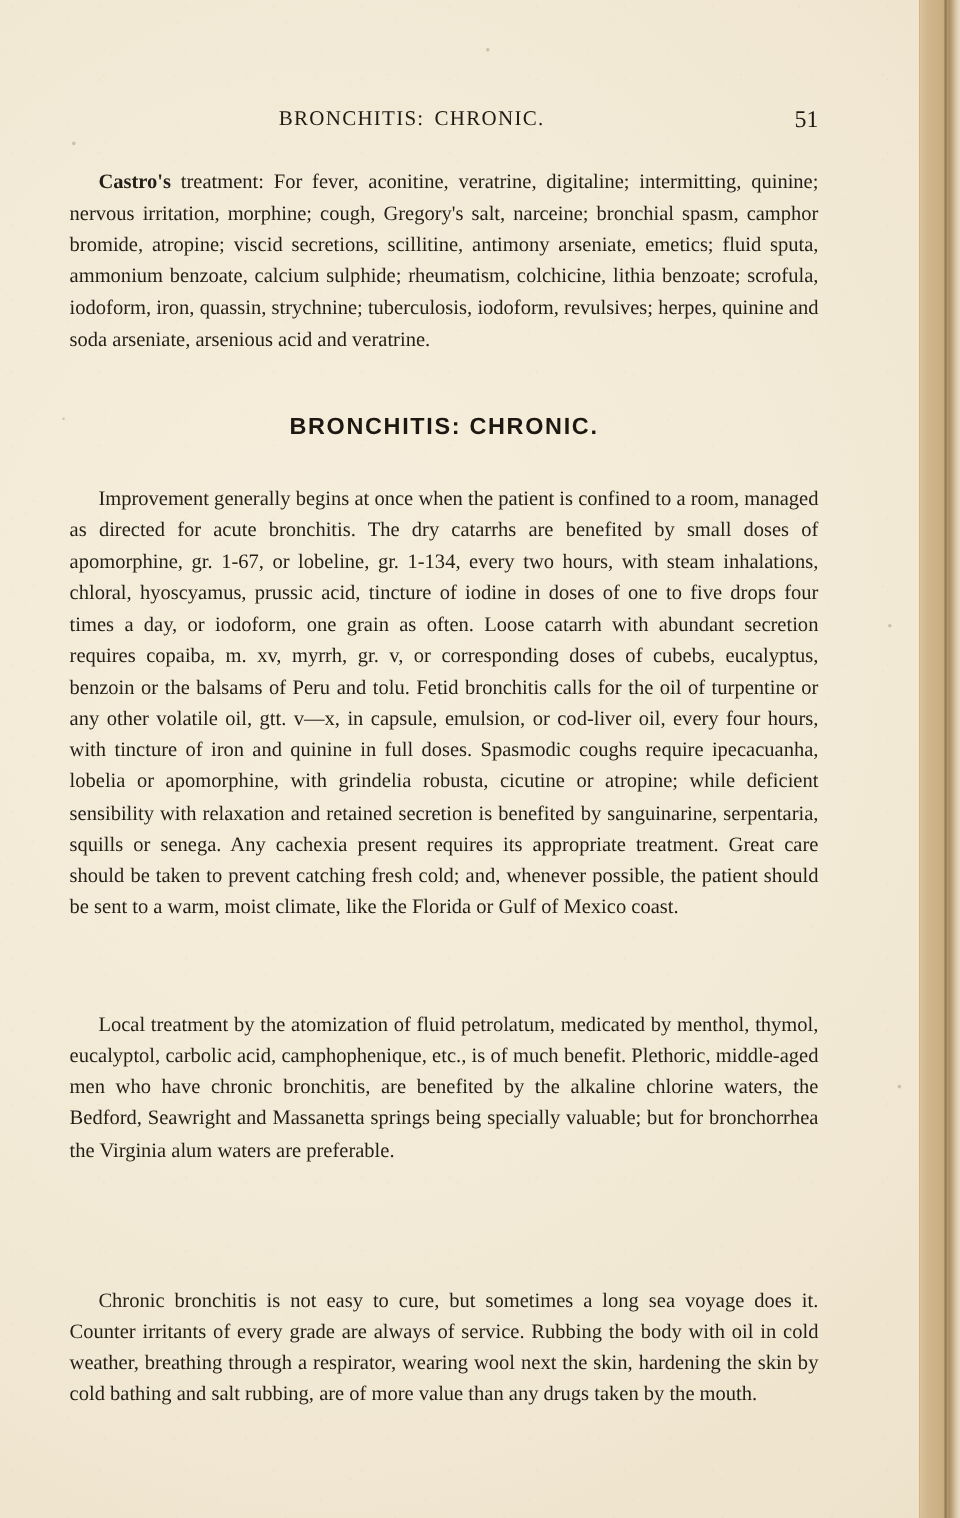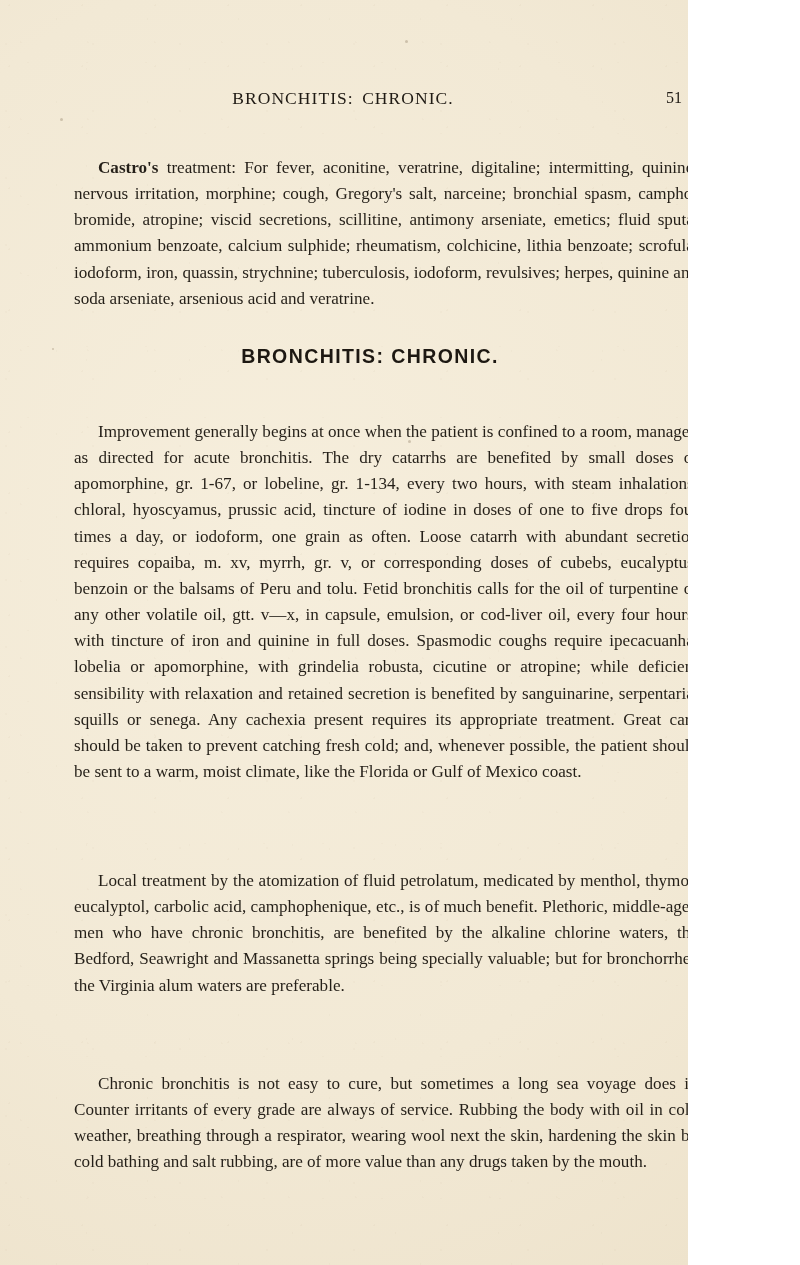--- a/index.html
+++ b/index.html
@@ -10,21 +10,21 @@
   }
   body {
     width: 800px;
     height: 1265px;
     font-family: "Liberation Serif", "DejaVu Serif", serif;
   }
 
   
   #scan {
     position: relative;
-    width: 688px;
+    width: 800px;
     height: 1265px;
     overflow: hidden;
     background: #c2410c;
     text-decoration: underline;
   }
 
   
   #paper {
     position: absolute;
     left: 0;
@@ -106,30 +106,30 @@
     text-align: center;
     font-size: 17.5px;
     letter-spacing: 1.05px;
     word-spacing: 3px;
     color: #1f1a14;
   }
   .rh-folio {
     position: absolute;
     right: 0;
     top: 1px;
-    font-size: 16px;
+    font-size: 20px;
     color: #1f1a14;
   }
 
   .para {
     font-size: 17.1px;
     line-height: 26.15px;
     text-align: justify;
     text-justify: inter-word;
-    margin: 16px;
+    margin: 0;
     color: #241f18;
     -webkit-font-smoothing: antialiased;
   }
   .para + .para { margin-top: 0; }
   .indent { text-indent: 24px; }
 
   .lead { font-weight: bold; }
 
   .section-head {
     font-family: "Liberation Sans", "DejaVu Sans", sans-serif;
@@ -138,21 +138,21 @@
     letter-spacing: 1.4px;
     text-align: center;
     color: #1d1812;
     margin: 0;
   }
 
   
   #p-castro   { position: absolute; left: 0; top: 139px;  width: 624px; }
   #head-sect  { position: absolute; left: 0; top: 345px;  width: 624px; }
   #p-improve  { position: absolute; left: 0; top: 403px;  width: 624px; }
-  #p-local    { position: absolute; left: 0; top: 868px;  width: 624px; }
+  #p-local    { position: absolute; left: 0; top: 841px;  width: 624px; }
   #p-chronic  { position: absolute; left: 0; top: 1071px; width: 624px; }
 
   
   .para, .rh-title, .rh-folio { text-rendering: optimizeLegibility; }
 </style>
 </head>
 <body>
 
 <div id="scan">
 

